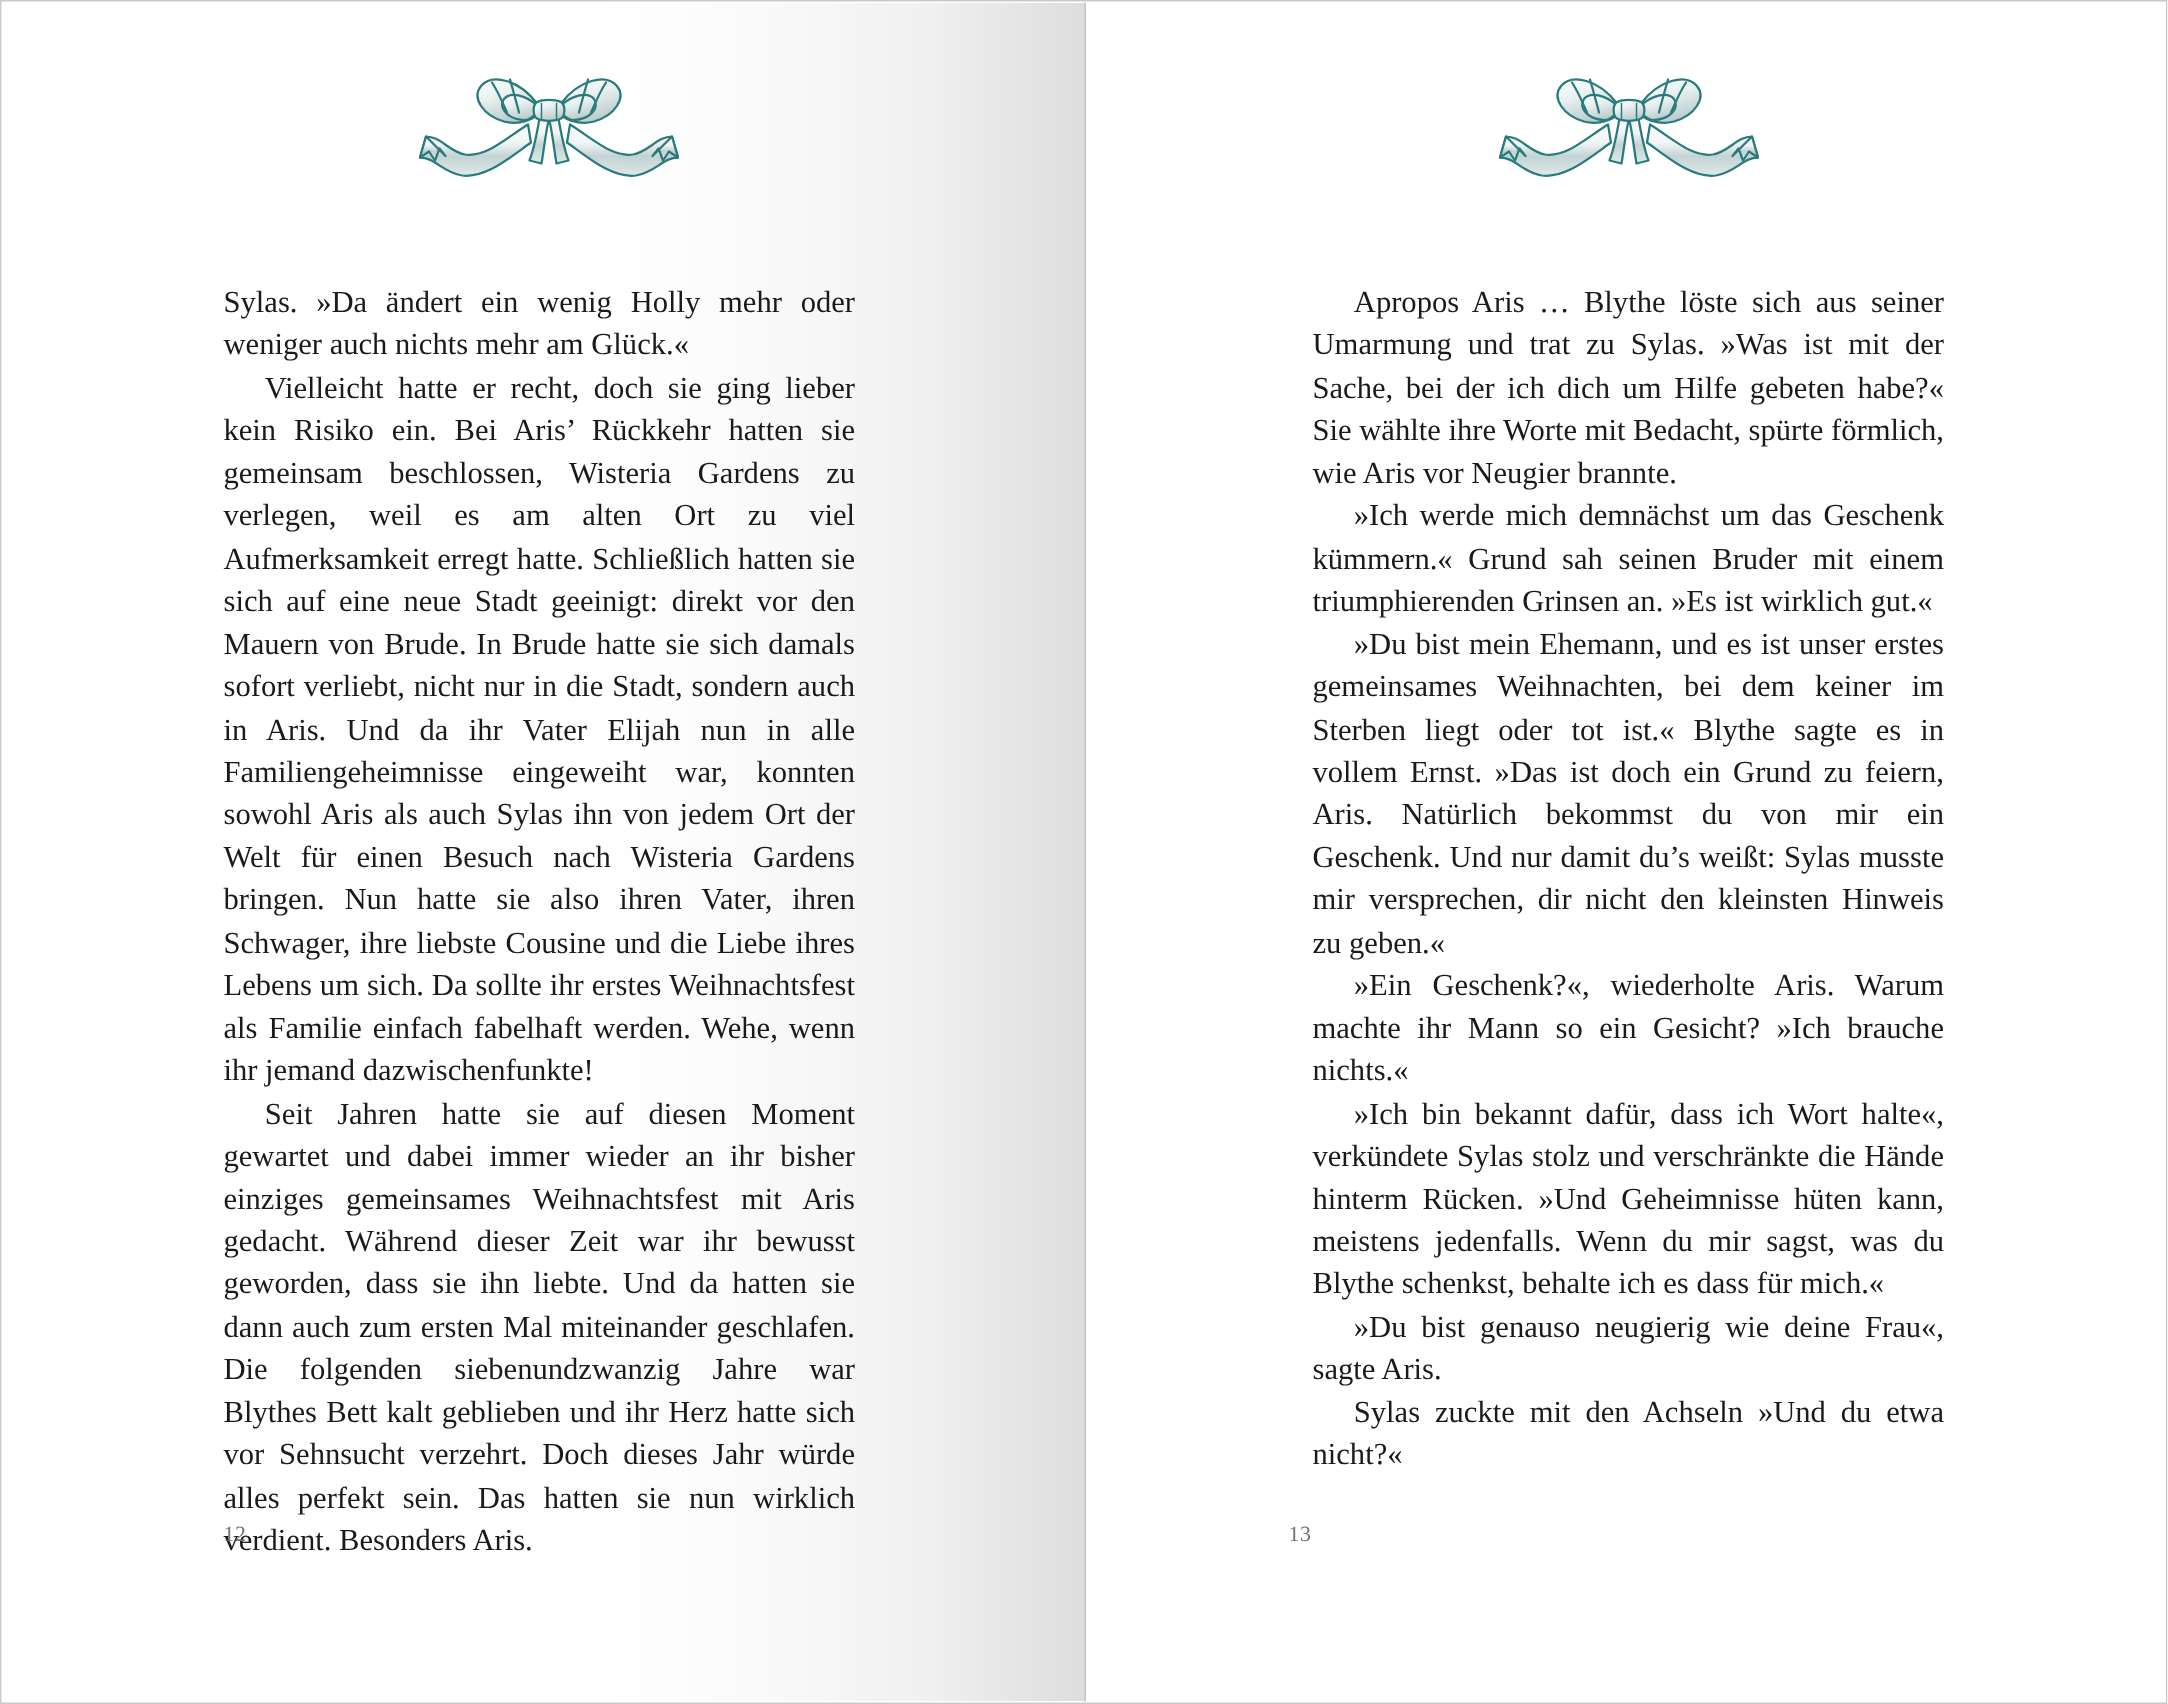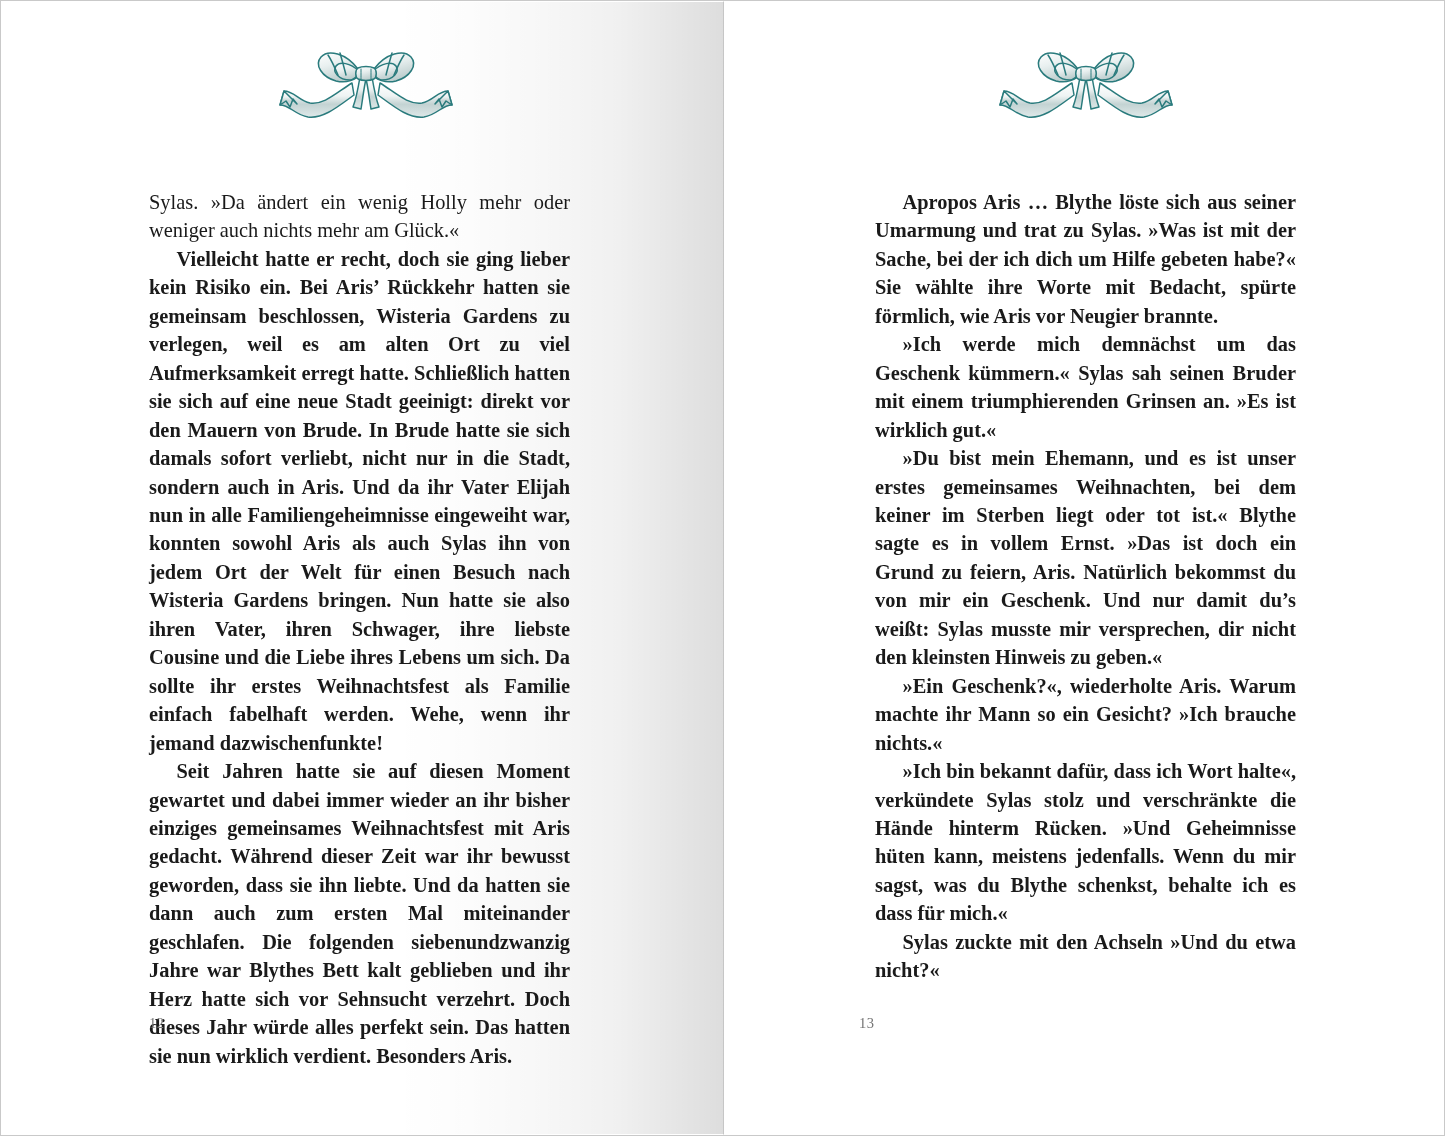--- a/index.html
+++ b/index.html
@@ -96,21 +96,20 @@
     -webkit-hyphens: manual;
   }
   .col-left  { left: 148px; }
 
   .text-column p {
     margin: 0;
     text-indent: 0;
   }
   .text-column p.indent {
     text-indent: 1.35em;
-    font-weight: bold;
   }
   .text-column p:last-child {
     text-align: justify;
   }
 
   
   .folio {
     position: absolute;
     top: 1014px;
     width: 421px;
@@ -219,24 +218,25 @@
           <path d="M126 18 C124 25 122 32 120 40" fill="none"></path>
           <path d="M92 33 C96 31 104 31 108 33 C111 35 111 42 108 44 C104 46 96 46 92 44 C89 42 89 35 92 33 Z" fill="url(#bowGradR)"></path>
           <path d="M95 34 C95 39 95 42 95 44" fill="none" stroke-width="1"></path>
           <path d="M105 34 C105 39 105 42 105 44" fill="none" stroke-width="1"></path>
         </g>
       </svg>
     </div>
 
     <div class="text-column" style="left:151px">
       <p class="indent">Apropos Aris … Blythe löste sich aus seiner Umarmung und trat zu Sylas. »Was ist mit der Sache, bei der ich dich um Hilfe gebeten habe?« Sie wählte ihre Worte mit Bedacht, spürte förmlich, wie Aris vor Neugier brannte.</p>
-      <p class="indent">»Ich werde mich demnächst um das Geschenk kümmern.« Sylas sah seinen Bruder mit einem triumphierenden Grinsen an. »Es ist wirklich gut.«</p>
+      <p class="indent">»Ich werde mich demnächst um das Geschenk kümmern.« Grund sah seinen Bruder mit einem triumphierenden Grinsen an. »Es ist wirklich gut.«</p>
       <p class="indent">»Du bist mein Ehemann, und es ist unser erstes gemeinsames Weihnachten, bei dem keiner im Sterben liegt oder tot ist.« Blythe sagte es in vollem Ernst. »Das ist doch ein Grund zu feiern, Aris. Natürlich bekommst du von mir ein Geschenk. Und nur damit du’s weißt: Sylas musste mir versprechen, dir nicht den kleinsten Hinweis zu geben.«</p>
       <p class="indent">»Ein Geschenk?«, wiederholte Aris. Warum machte ihr Mann so ein Gesicht? »Ich brauche nichts.«</p>
       <p class="indent">»Ich bin bekannt dafür, dass ich Wort halte«, verkündete Sylas stolz und verschränkte die Hände hinterm Rücken. »Und Geheimnisse hüten kann, meistens jedenfalls. Wenn du mir sagst, was du Blythe schenkst, behalte ich es dass für mich.«</p>
+      <p class="indent">»Du bist genauso neugierig wie deine Frau«, sagte Aris.</p>
       <p class="indent">Sylas zuckte mit den Achseln »Und du etwa nicht?«</p>
     </div>
 
     <div class="folio" style="left:135px">13</div>
   </div>
 
   <div class="spine-line"></div>
 </div>
 
 </body></html>

